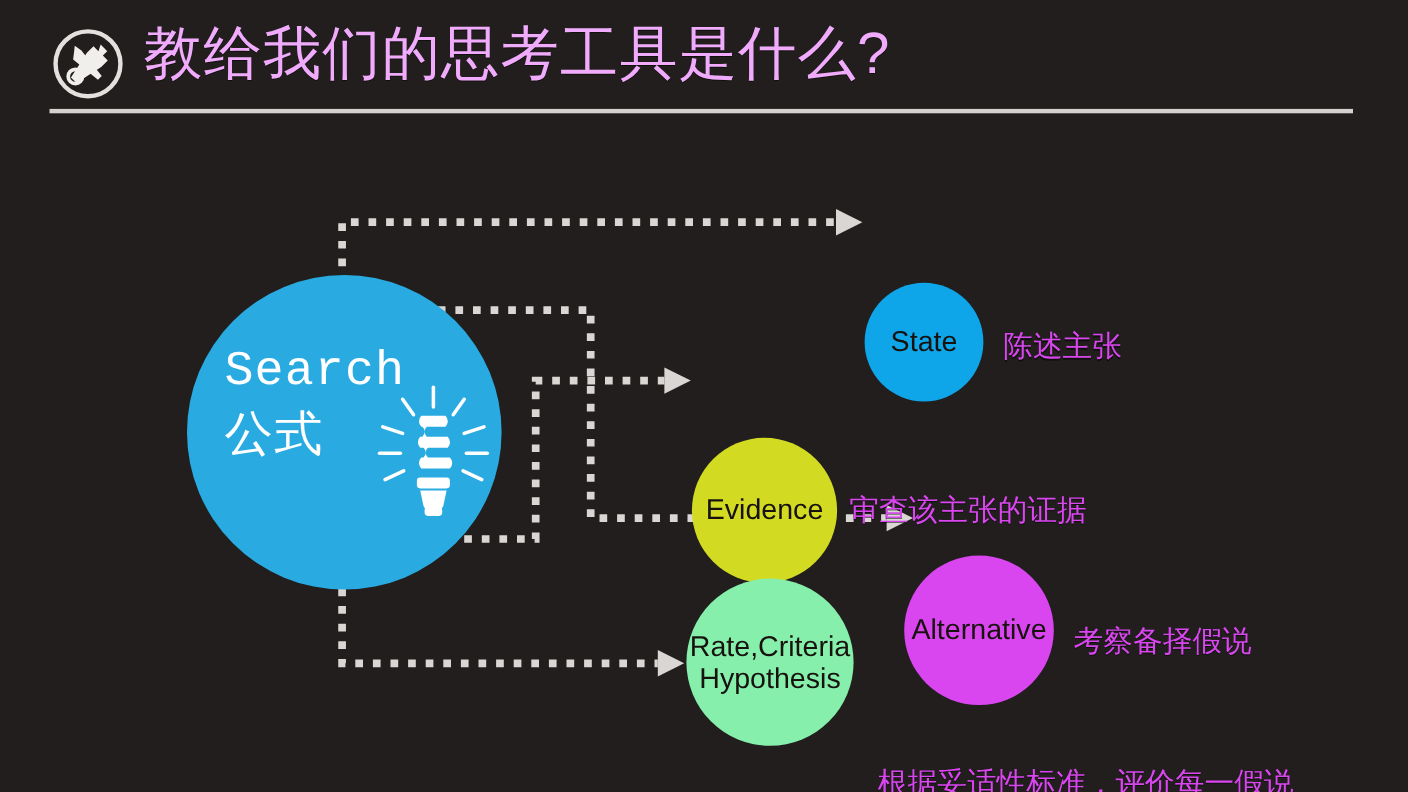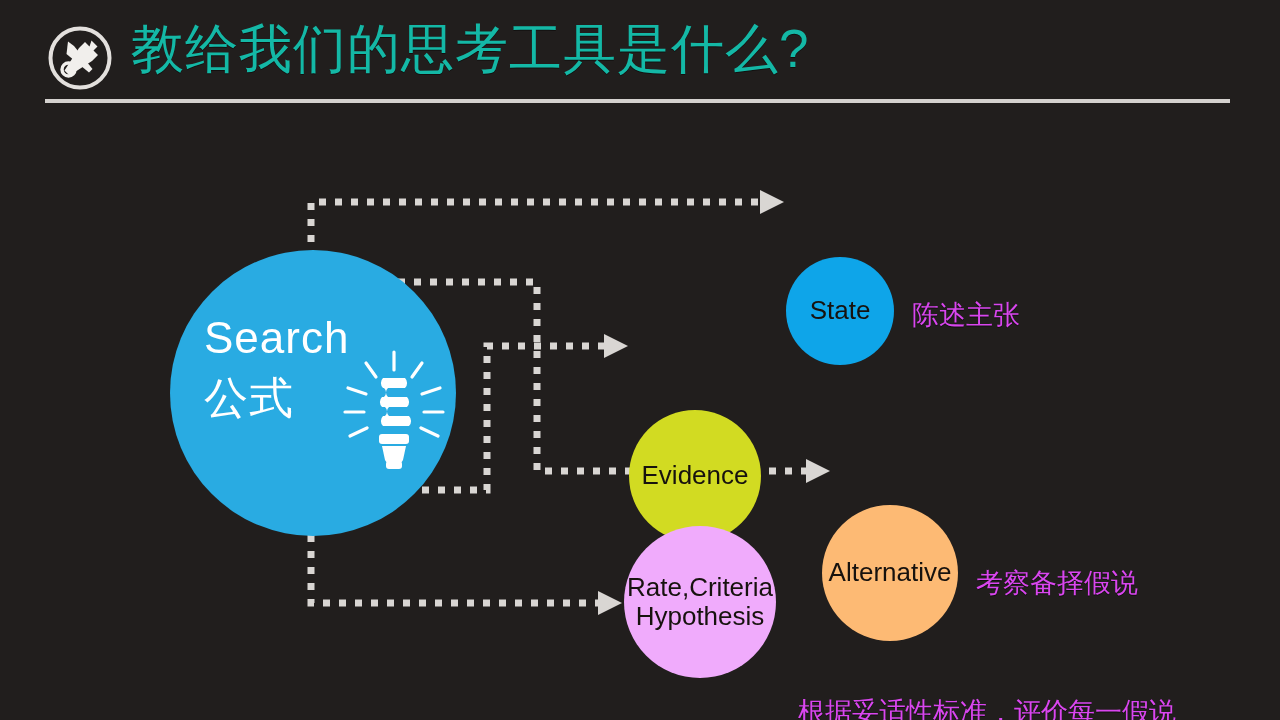--- a/index.html
+++ b/index.html
@@ -26,21 +26,21 @@
     position: absolute;
     left: 47px; top: 25px;
     width: 66px; height: 66px;
   }
   #page-title {
     position: absolute;
     left: 131px; top: 17px;
     font-size: 53px;
     line-height: 64px;
     letter-spacing: 1px;
-    color: #14b8a6;
+    color: #f0abfc;
     white-space: nowrap;
     text-shadow: 0 1px 0 rgba(0,0,0,0.45);
   }
   #title-divider {
     position: absolute;
     left: 45px; top: 99px;
     width: 1185px; height: 4px;
     background: #D4D1CE;
   }
 
@@ -71,20 +71,21 @@
     line-height: 1.13;
     white-space: pre-line;
   }
 
   
   #node-search {
     left: 170px; top: 140px;
     width: 286px; height: 286px;
     background: #29ABE2;
     display: block;
+    font-family: Liberation Mono, monospace;
   }
   #search-title {
     position: absolute;
     left: 34px; top: 58px;
     font-size: 44px;
     line-height: 60px;
     color: #FFFFFF;
     text-align: left;
     white-space: pre-line;
     letter-spacing: 1px;
@@ -96,37 +97,37 @@
   }
 
   #node-state {
     left: 786px; top: 147px;
     width: 108px; height: 108px;
     background: #0ea5e9;
   }
   #node-state .node-label { font-size: 26px; }
 
   #node-evidence {
-    left: 629px; top: 300px;
+    left: 629px; top: 288px;
     width: 132px; height: 132px;
     background: #D2DB22;
   }
   #node-evidence .node-label { font-size: 26px; }
 
   #node-alternative {
     left: 822px; top: 395px;
     width: 136px; height: 136px;
-    background: #fdba74;
+    background: #d946ef;
   }
   #node-alternative .node-label { font-size: 26px; }
 
   #node-rate {
     left: 624px; top: 416px;
     width: 152px; height: 152px;
-    background: #f0abfc;
+    background: #86efac;
   }
   #node-rate .node-label { font-size: 26px; }
 
   .caption {
     position: absolute;
     color: #d946ef;
     font-size: 27px;
     line-height: 34px;
     white-space: nowrap;
     text-shadow: 0 1px 0 rgba(0,0,0,0.5);
@@ -207,20 +208,21 @@
     </div>
 
     <div class="node" id="node-state">
       <span class="node-label">State</span>
     </div>
     <div class="caption" id="caption-state">陈述主张</div>
 
     <div class="node" id="node-evidence">
       <span class="node-label">Evidence</span>
     </div>
+    <div class="caption" id="caption-evidence">审查该主张的证据</div>
 
     <div class="node" id="node-alternative">
       <span class="node-label">Alternative</span>
     </div>
     <div class="caption" id="caption-alternative">考察备择假说</div>
 
     <div class="node" id="node-rate">
       <span class="node-label">Rate,Criteria
 Hypothesis</span>
     </div>

